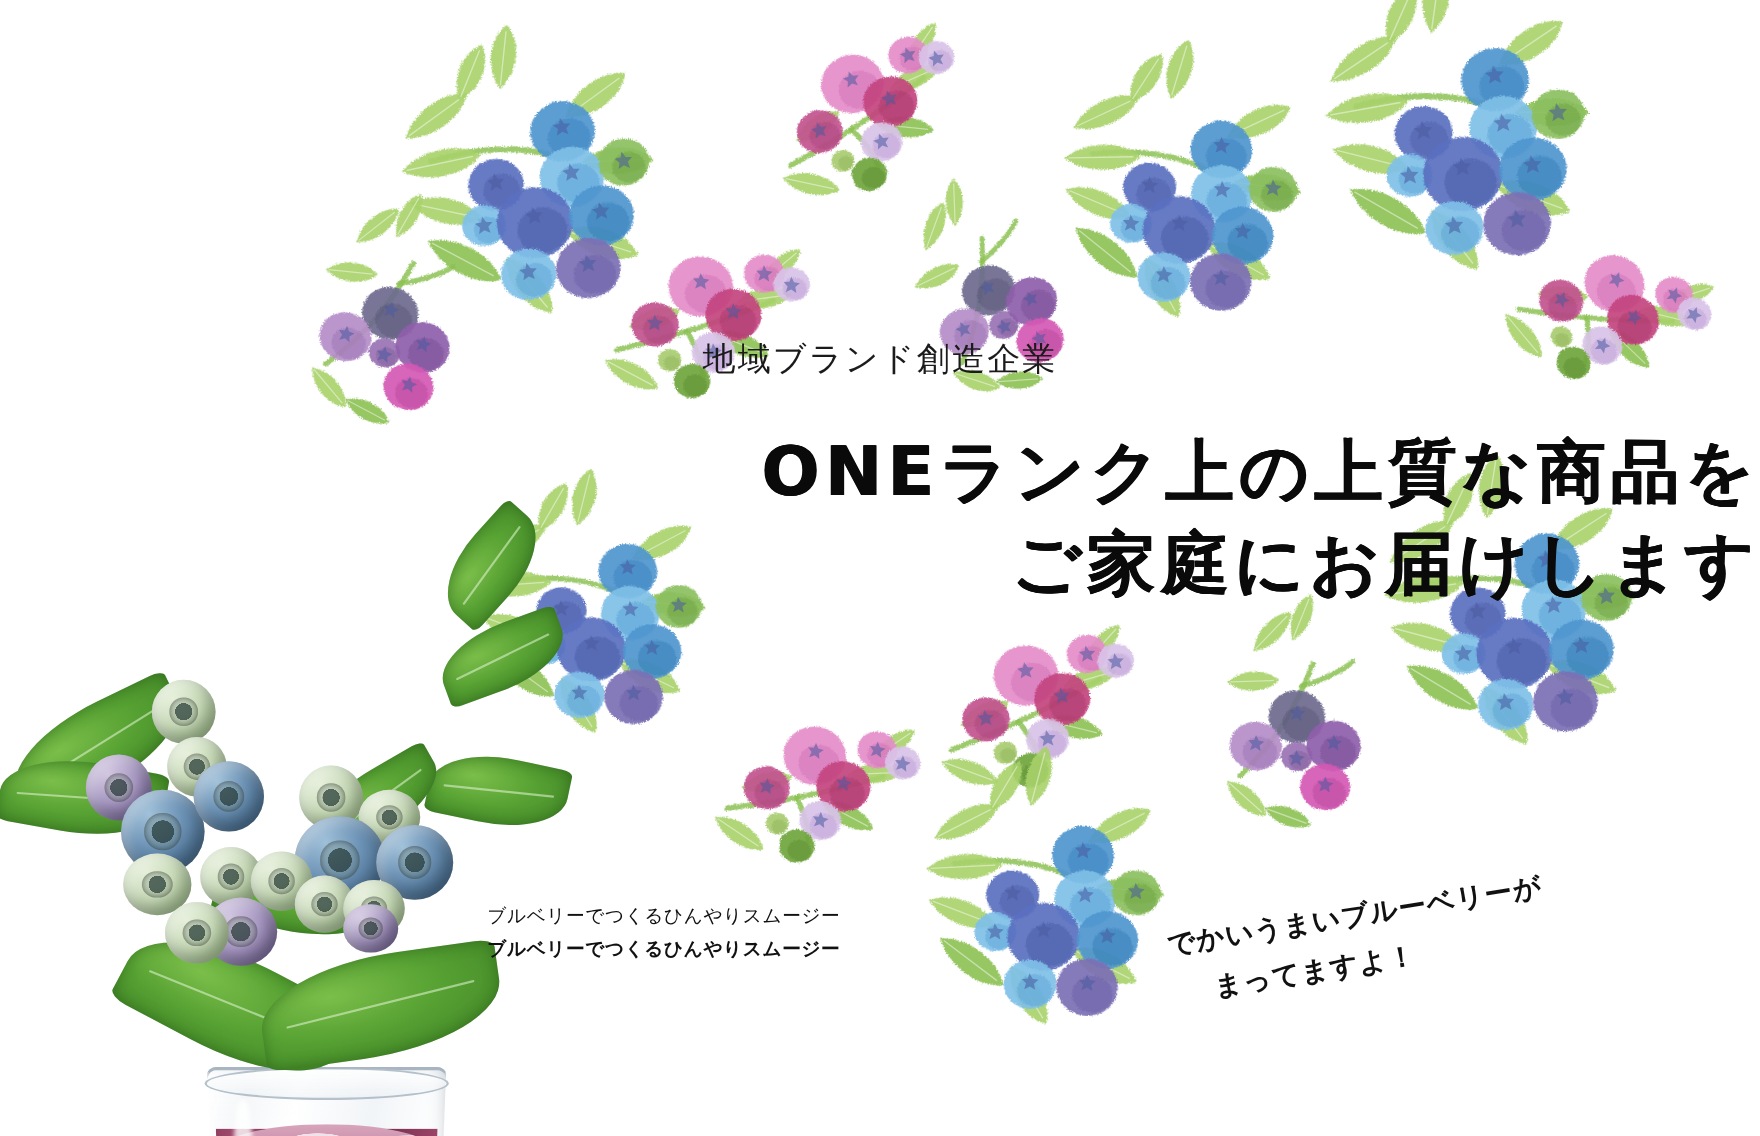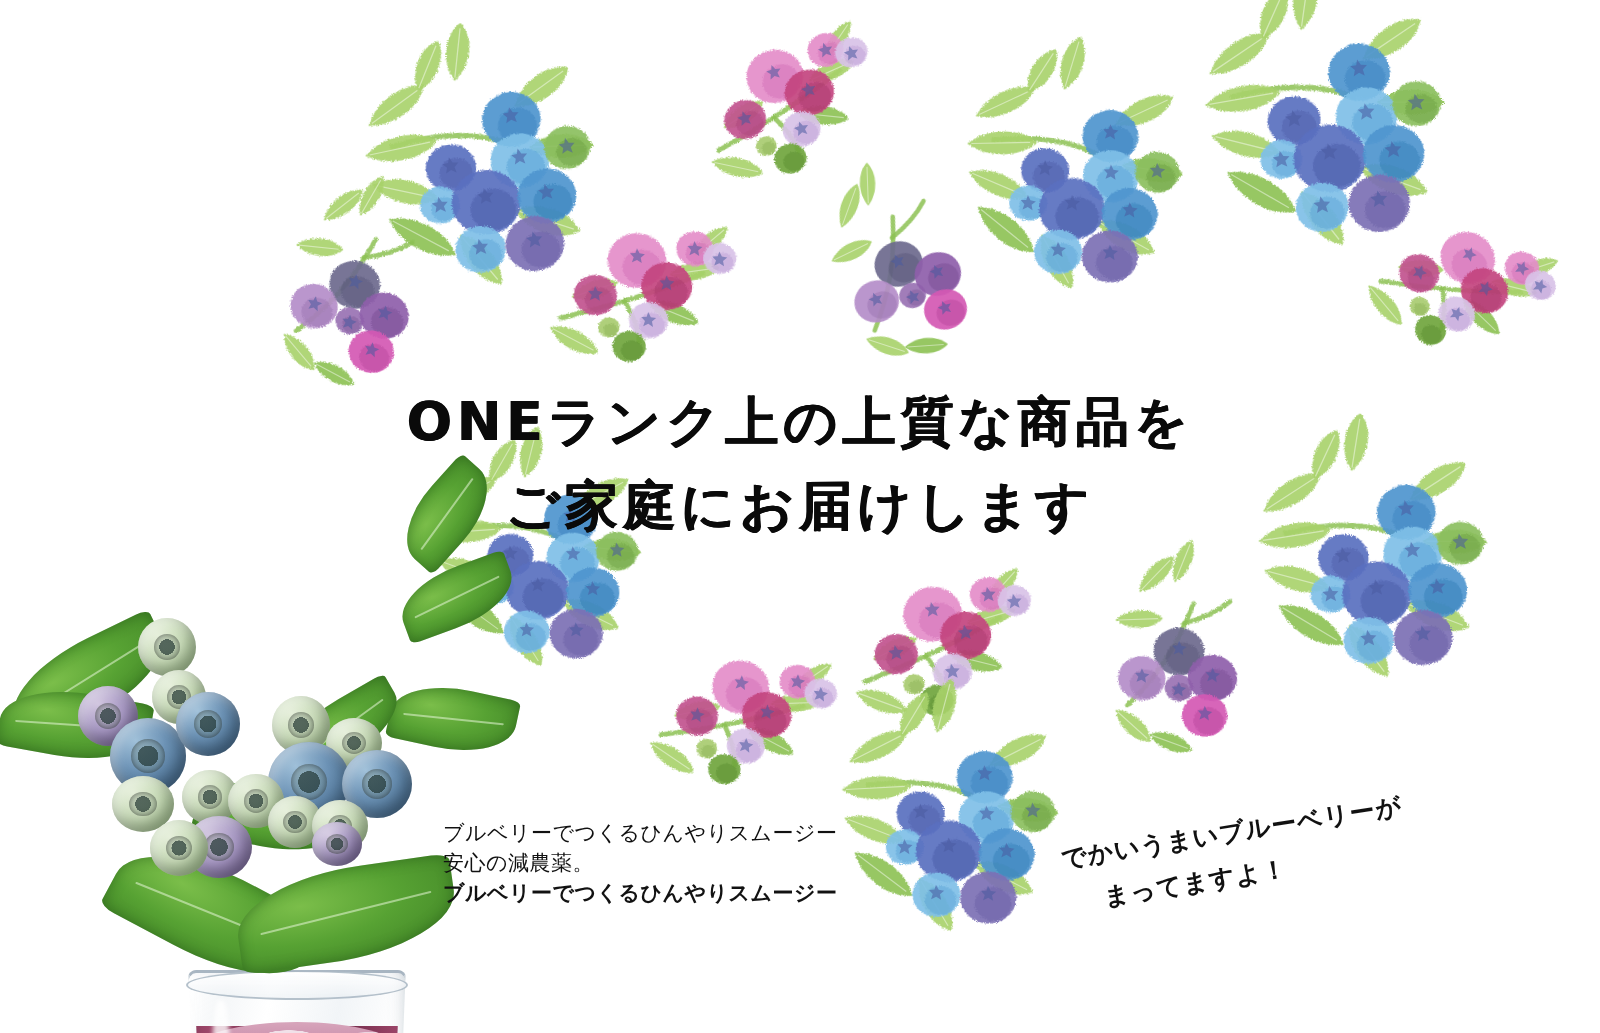--- a/index.html
+++ b/index.html
@@ -27,38 +27,38 @@
     font-size: 30px;
     letter-spacing: 2px;
     color: #1b1b1b;
     font-weight: 400;
     white-space: nowrap;
   }
   .headline {
     position: absolute;
     left: 0;
     width: 1600px;
-    text-align: center;
+    text-align: right;
     color: #0a0a0a;
     font-family: "DejaVu Sans", sans-serif;
     font-weight: 700;
-    font-size: 53px;
+    font-size: 62px;
     letter-spacing: 5px;
     white-space: nowrap;
     text-shadow: 0.6px 0 0 #0a0a0a, -0.6px 0 0 #0a0a0a;
   }
   .headline.l1 { top: 387px; }
   .headline.l2 { top: 471px; }
 
   .smoothie-copy {
     position: absolute;
     left: 443px; top: 818px;
     font-family: "DejaVu Sans", sans-serif;
     color: #111;
-    font-size: 21px;
+    font-size: 17px;
     line-height: 30px;
     letter-spacing: 0.5px;
     white-space: nowrap;
   }
   .smoothie-copy .strong { font-weight: 700; }
 
   .tilt-copy {
     position: absolute;
     left: 1058px; top: 838px;
     transform: rotate(-9deg);
@@ -1180,28 +1180,28 @@
         <span class="calyx"></span>
       </div>
     <div class="berry-photo pale" style="left:150px;top:350px;width:58px;height:56px;">
         <span class="calyx"></span>
       </div>
     <div class="berry-photo purp" style="left:312px;top:352px;width:50px;height:44px;">
         <span class="calyx"></span>
       </div>
   </div>
 
+  <div class="eyebrow">地域ブランド創造企業</div>
 
   <div class="headline l1">ONEランク上の上質な商品を</div>
 
   <div class="headline l2">ご家庭にお届けします</div>
 
   <div class="smoothie-copy">
     <div>ブルベリーでつくるひんやりスムージー</div>
-    <div>安心の減農薬。</div>
     <div class="strong">ブルベリーでつくるひんやりスムージー</div>
   </div>
 
   <div class="tilt-copy">
     <span>でかいうまいブルーベリーが</span>
     <span class="l2">まってますよ！</span>
   </div>
 
 </div>
 

